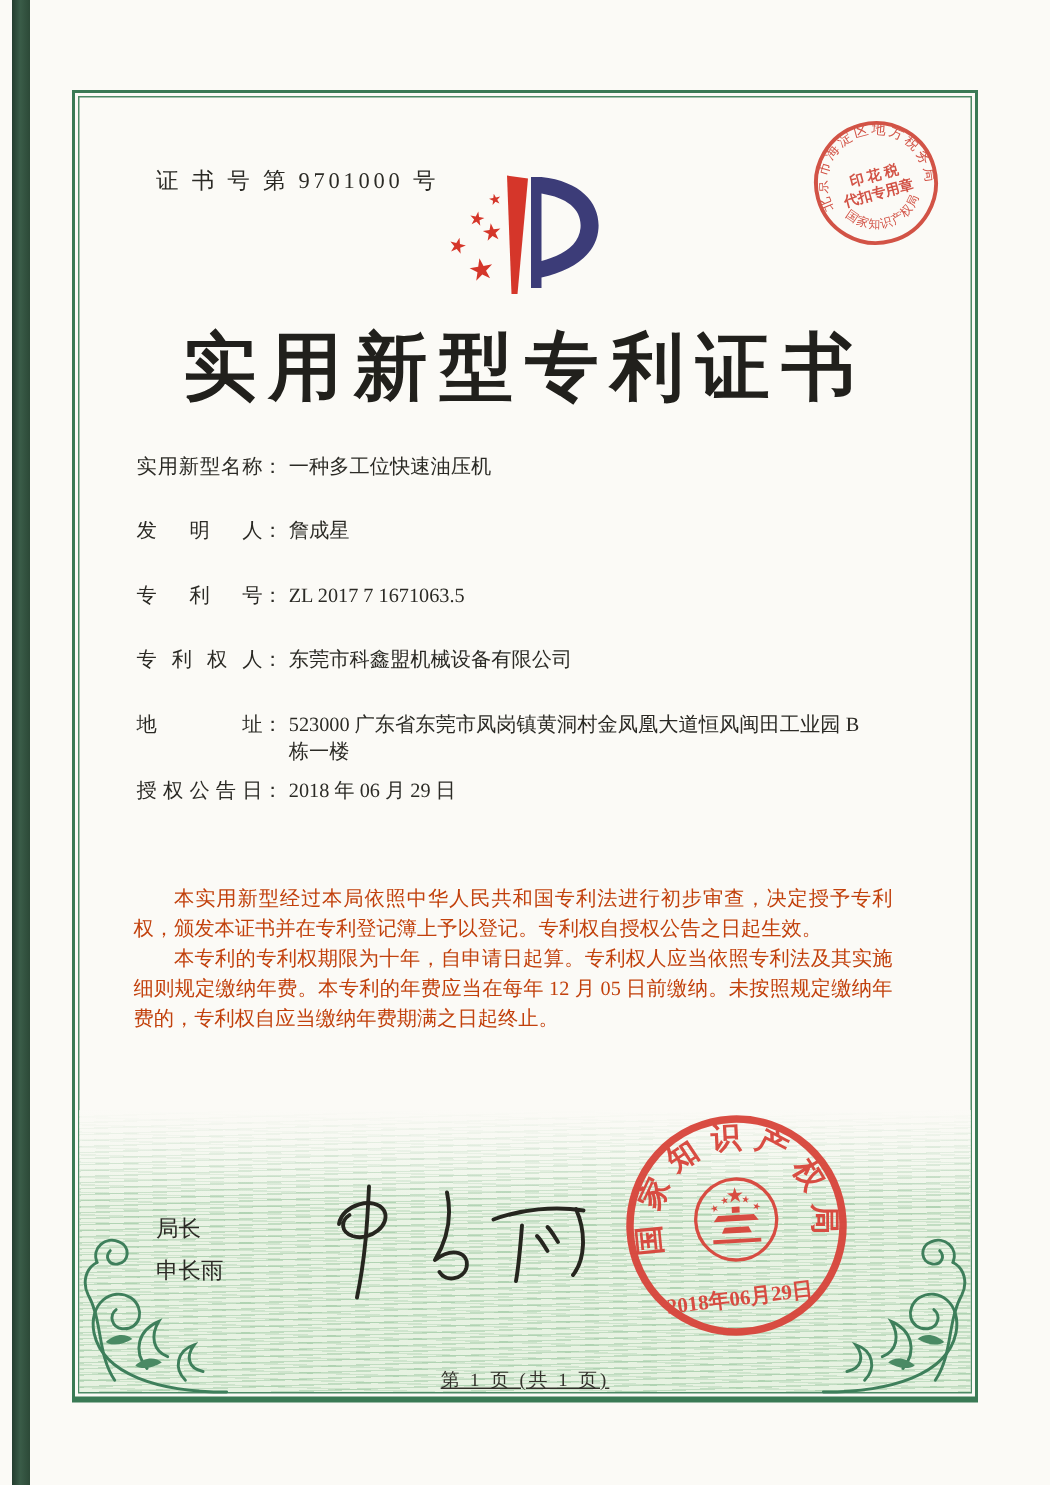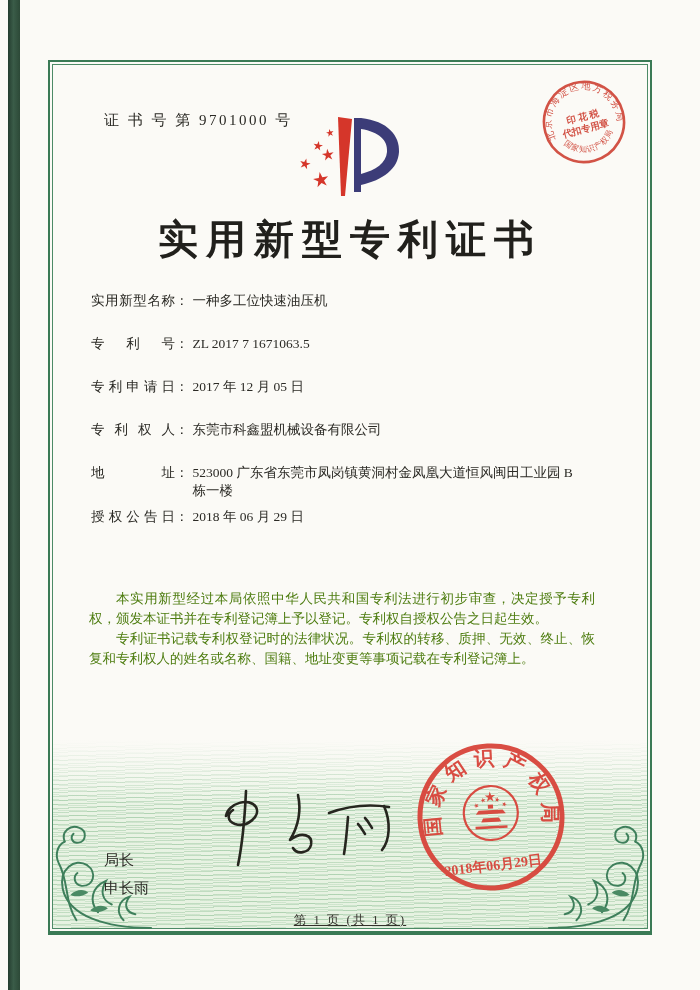--- a/index.html
+++ b/index.html
@@ -40,44 +40,44 @@
   .cert-no {
     position:absolute; left:54px; top:49px; z-index:3;
     font-size:15px; letter-spacing:2.5px; color:#2b2a25;
   }
   .logo { position:absolute; left:244px; top:50px; width:115px; height:97px; z-index:3; }
 
   .tax-stamp { position:absolute; left:491px; top:17px; width:86px; height:86px; z-index:4; opacity:.92; }
 
   .title {
     position:absolute; left:0; top:150px; width:100%; z-index:3;
-    text-align:center; font-size:40px; font-weight:600; color:#21201c;
+    text-align:center; font-size:49px; font-weight:600; color:#21201c;
     letter-spacing:8px; white-space:nowrap;
   }
 
-  .fields { position:absolute; left:41px; top:230px; width:540px; z-index:3; font-size:13.5px; }
+  .fields { position:absolute; left:41px; top:240px; width:540px; z-index:3; font-size:13.5px; }
   .frow { height:43px; line-height:17px; white-space:nowrap; }
   .frow.addr { height:44px; line-height:18px; white-space:normal; }
   .flabel {
     display:inline-block; width:84px; text-align:justify; text-align-last:justify;
     vertical-align:top; color:#2b2a25;
   }
   .fcolon { display:inline-block; vertical-align:top; }
   .fvalue { display:inline-block; margin-left:4px; vertical-align:top; color:#2b2a25; }
   .fvalue.addr-val { width:384px; }
   .frow-double { display:flex; }
   .pairA { width:256px; flex:none; }
 
   .body-text {
     position:absolute; left:39px; top:527px; width:506px; z-index:3;
-    font-size:13.5px; line-height:20px; color:#4d7c0f; text-align:justify;
+    font-size:13.5px; line-height:20px; color:#c2410c; text-align:justify;
   }
   .body-text p { margin:0; text-indent:2em; }
 
-  .director { position:absolute; left:54px; top:744px; z-index:3; font-size:15px; line-height:28px; color:#2b2a25;margin-top:40px; }
+  .director { position:absolute; left:54px; top:744px; z-index:3; font-size:15px; line-height:28px; color:#2b2a25; }
   .signature { position:absolute; left:148px; top:722px; width:212px; height:88px; z-index:3; }
 
   .seal { position:absolute; left:361px; top:675px; width:160px; height:160px; z-index:4; opacity:.95; }
 
   .footer {
     position:absolute; left:0; top:850px; width:100%; z-index:3;
     text-align:center; font-size:12.5px; letter-spacing:2px; color:#33312b;text-decoration:underline;
   }
 </style>
 </head>
@@ -155,41 +155,41 @@
       </g>
     </svg>
 
     <div class="title">实用新型专利证书</div>
 
     <div class="fields">
       <div class="frow">
         <span class="flabel">实用新型名称</span><span class="fcolon">：</span><span class="fvalue">一种多工位快速油压机</span>
       </div>
       <div class="frow">
+        <span class="flabel">发　明　人</span><span class="fcolon">：</span><span class="fvalue">詹成星</span>
+      </div>
+      <div class="frow">
         <span class="flabel">专　利　号</span><span class="fcolon">：</span><span class="fvalue">ZL 2017 7 1671063.5</span>
-      </div>
-      <div class="frow">
-        <span class="flabel">专利申请日</span><span class="fcolon">：</span><span class="fvalue">2017 年 12 月 05 日</span>
       </div>
       <div class="frow">
         <span class="flabel">专 利 权 人</span><span class="fcolon">：</span><span class="fvalue">东莞市科鑫盟机械设备有限公司</span>
       </div>
       <div class="frow addr">
         <span class="flabel">地　　　址</span><span class="fcolon">：</span><span class="fvalue addr-val">523000 广东省东莞市凤岗镇黄洞村金凤凰大道恒风闽田工业园 B 栋一楼</span>
       </div>
       <div class="frow frow-double">
         <div class="pairA">
           <span class="flabel">授权公告日</span><span class="fcolon">：</span><span class="fvalue">2018 年 06 月 29 日</span>
         </div>
       </div>
     </div>
 
     <div class="body-text">
       <p>本实用新型经过本局依照中华人民共和国专利法进行初步审查，决定授予专利权，颁发本证书并在专利登记簿上予以登记。专利权自授权公告之日起生效。</p>
-      <p>专利证书记载专利权登记时的法律状况。专利权的转移、质押、无效、终止、恢复和专利权人的姓名或名称、国籍、地址变更等事项记载在专利登记簿上。</p>
+      <p>本专利的专利权期限为十年，自申请日起算。专利权人应当依照专利法及其实施细则规定缴纳年费。本专利的年费应当在每年 12 月 05 日前缴纳。未按照规定缴纳年费的，专利权自应当缴纳年费期满之日起终止。</p>
     </div>
 
     <div class="director">
       <div>局长</div>
       <div>申长雨</div>
     </div>
 
     <svg class="signature" viewBox="0 0 212 88">
       <g fill="none" stroke="#26261f" stroke-width="2.6" stroke-linecap="round" stroke-linejoin="round">
         <path d="M28,32 C30,19 52,13 58,23 C63,32 49,44 37,40 C29,37 29,30 35,26"></path>

